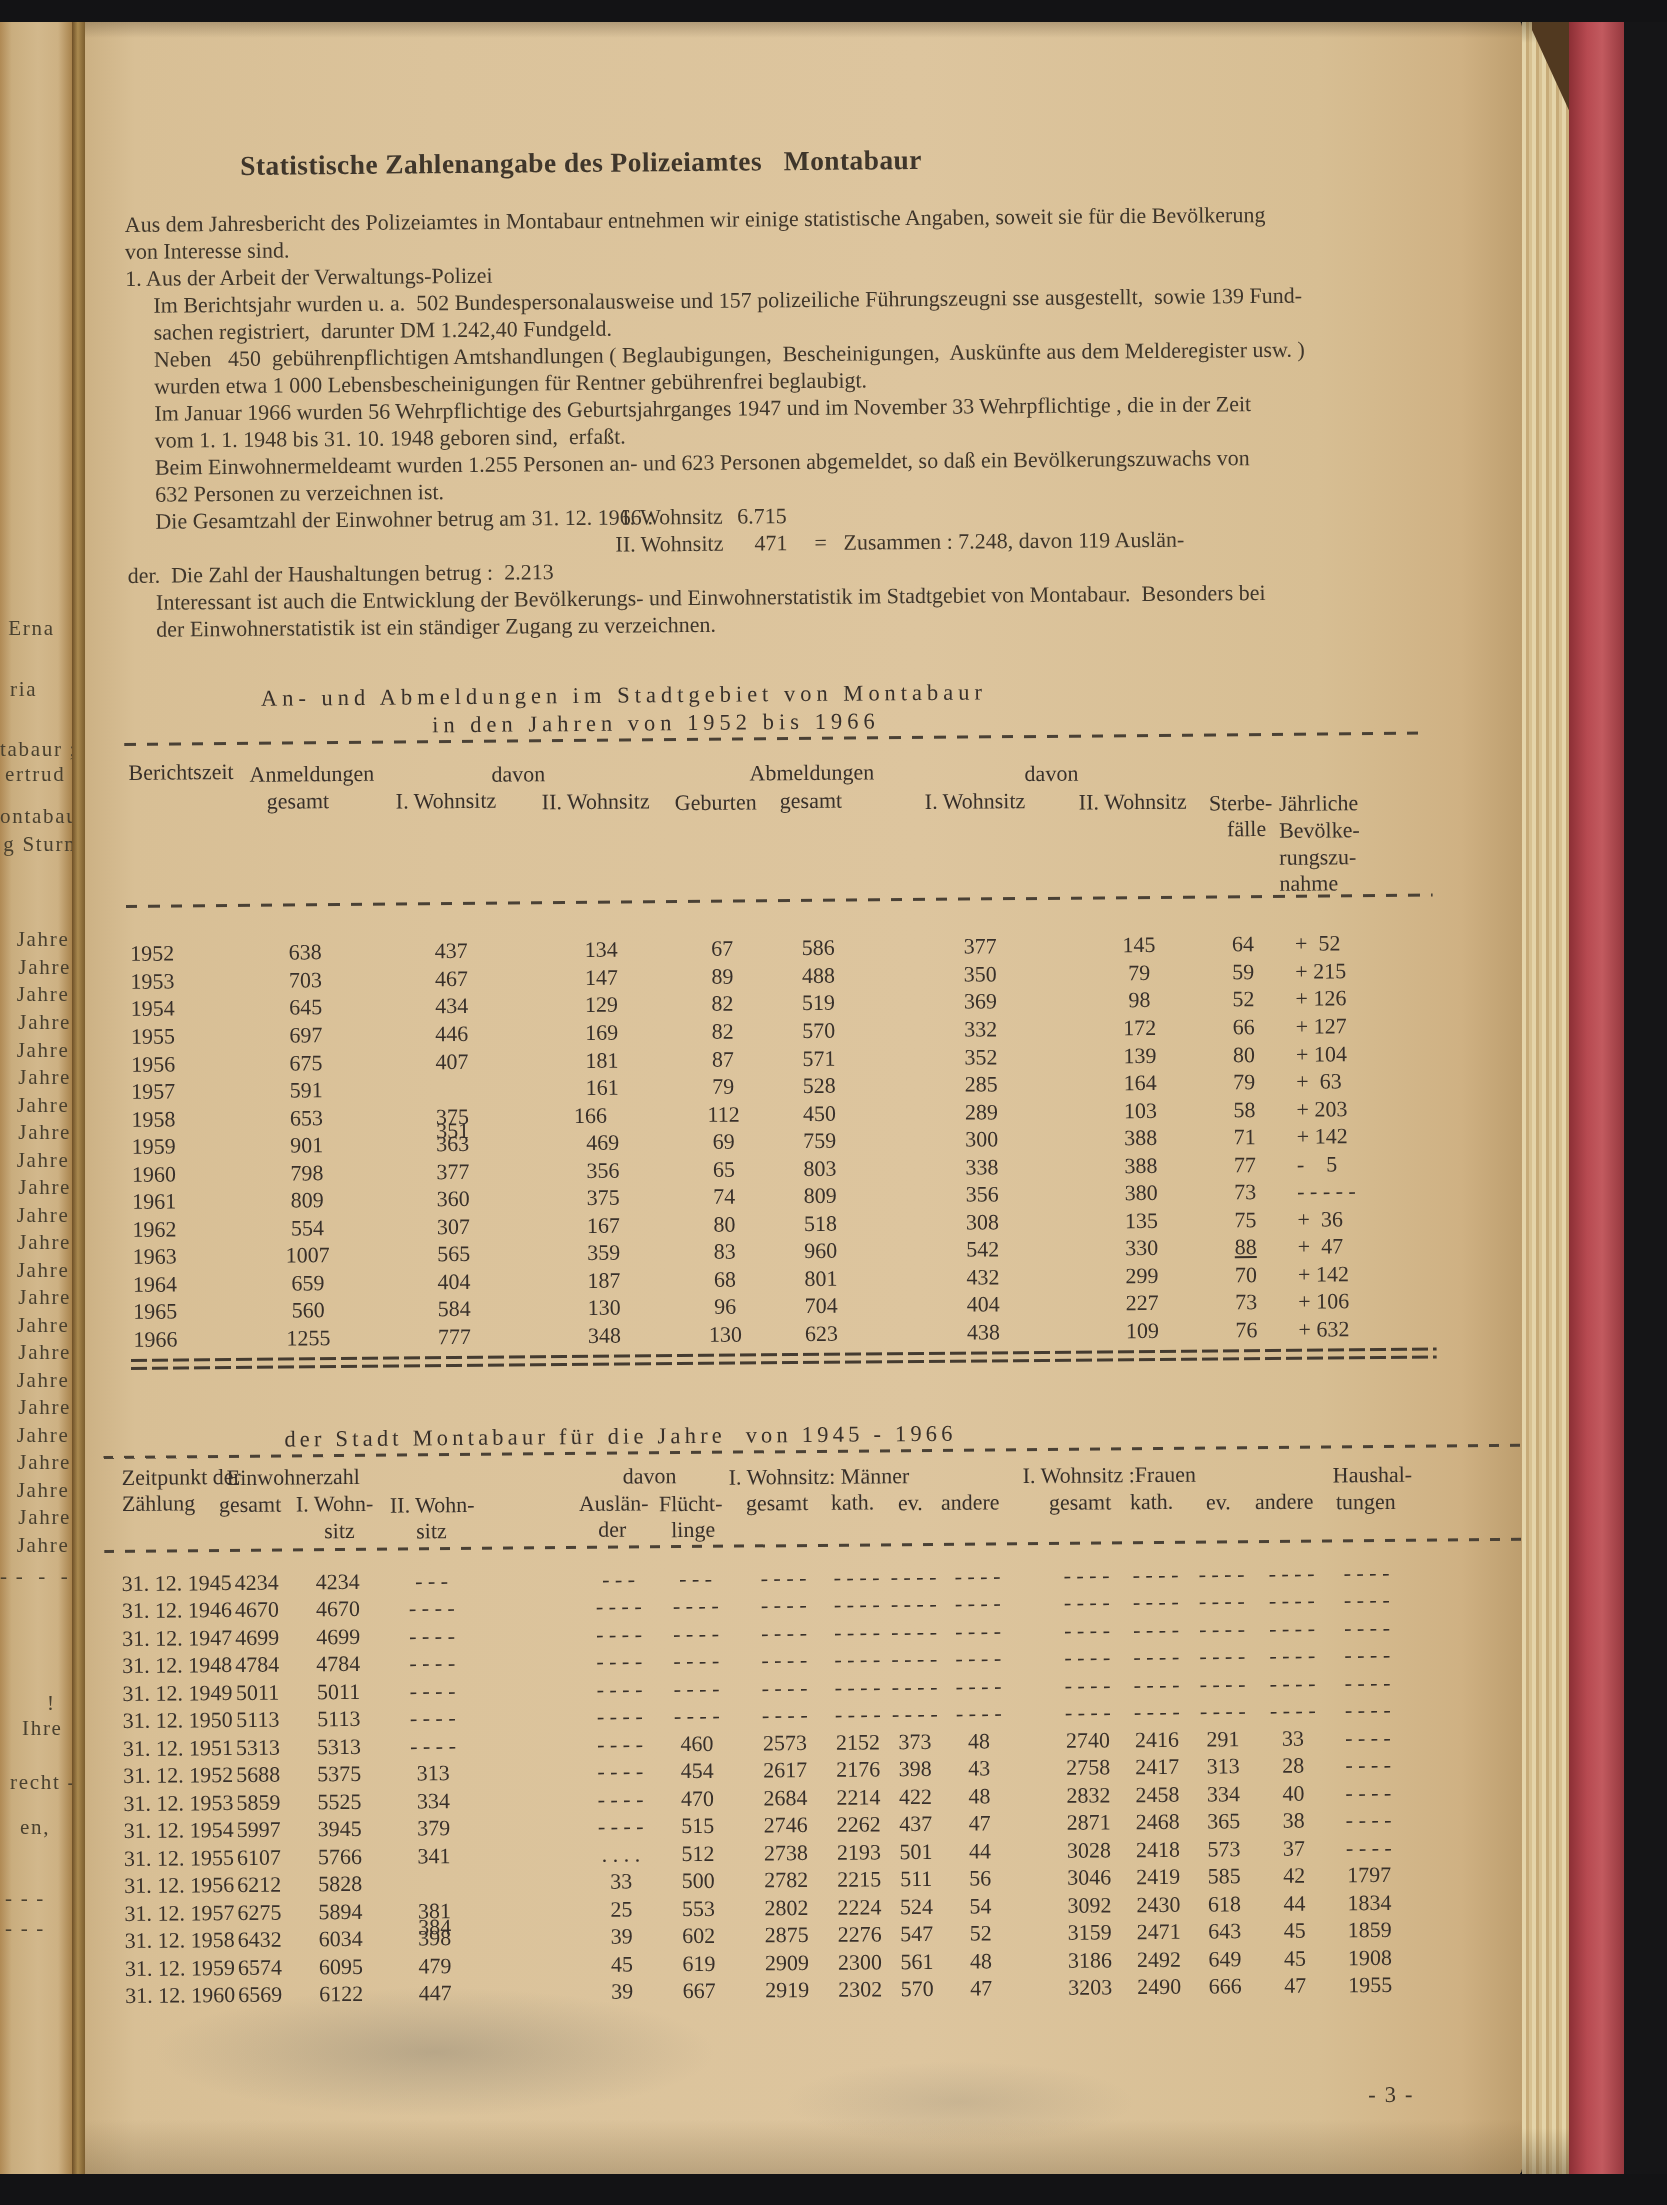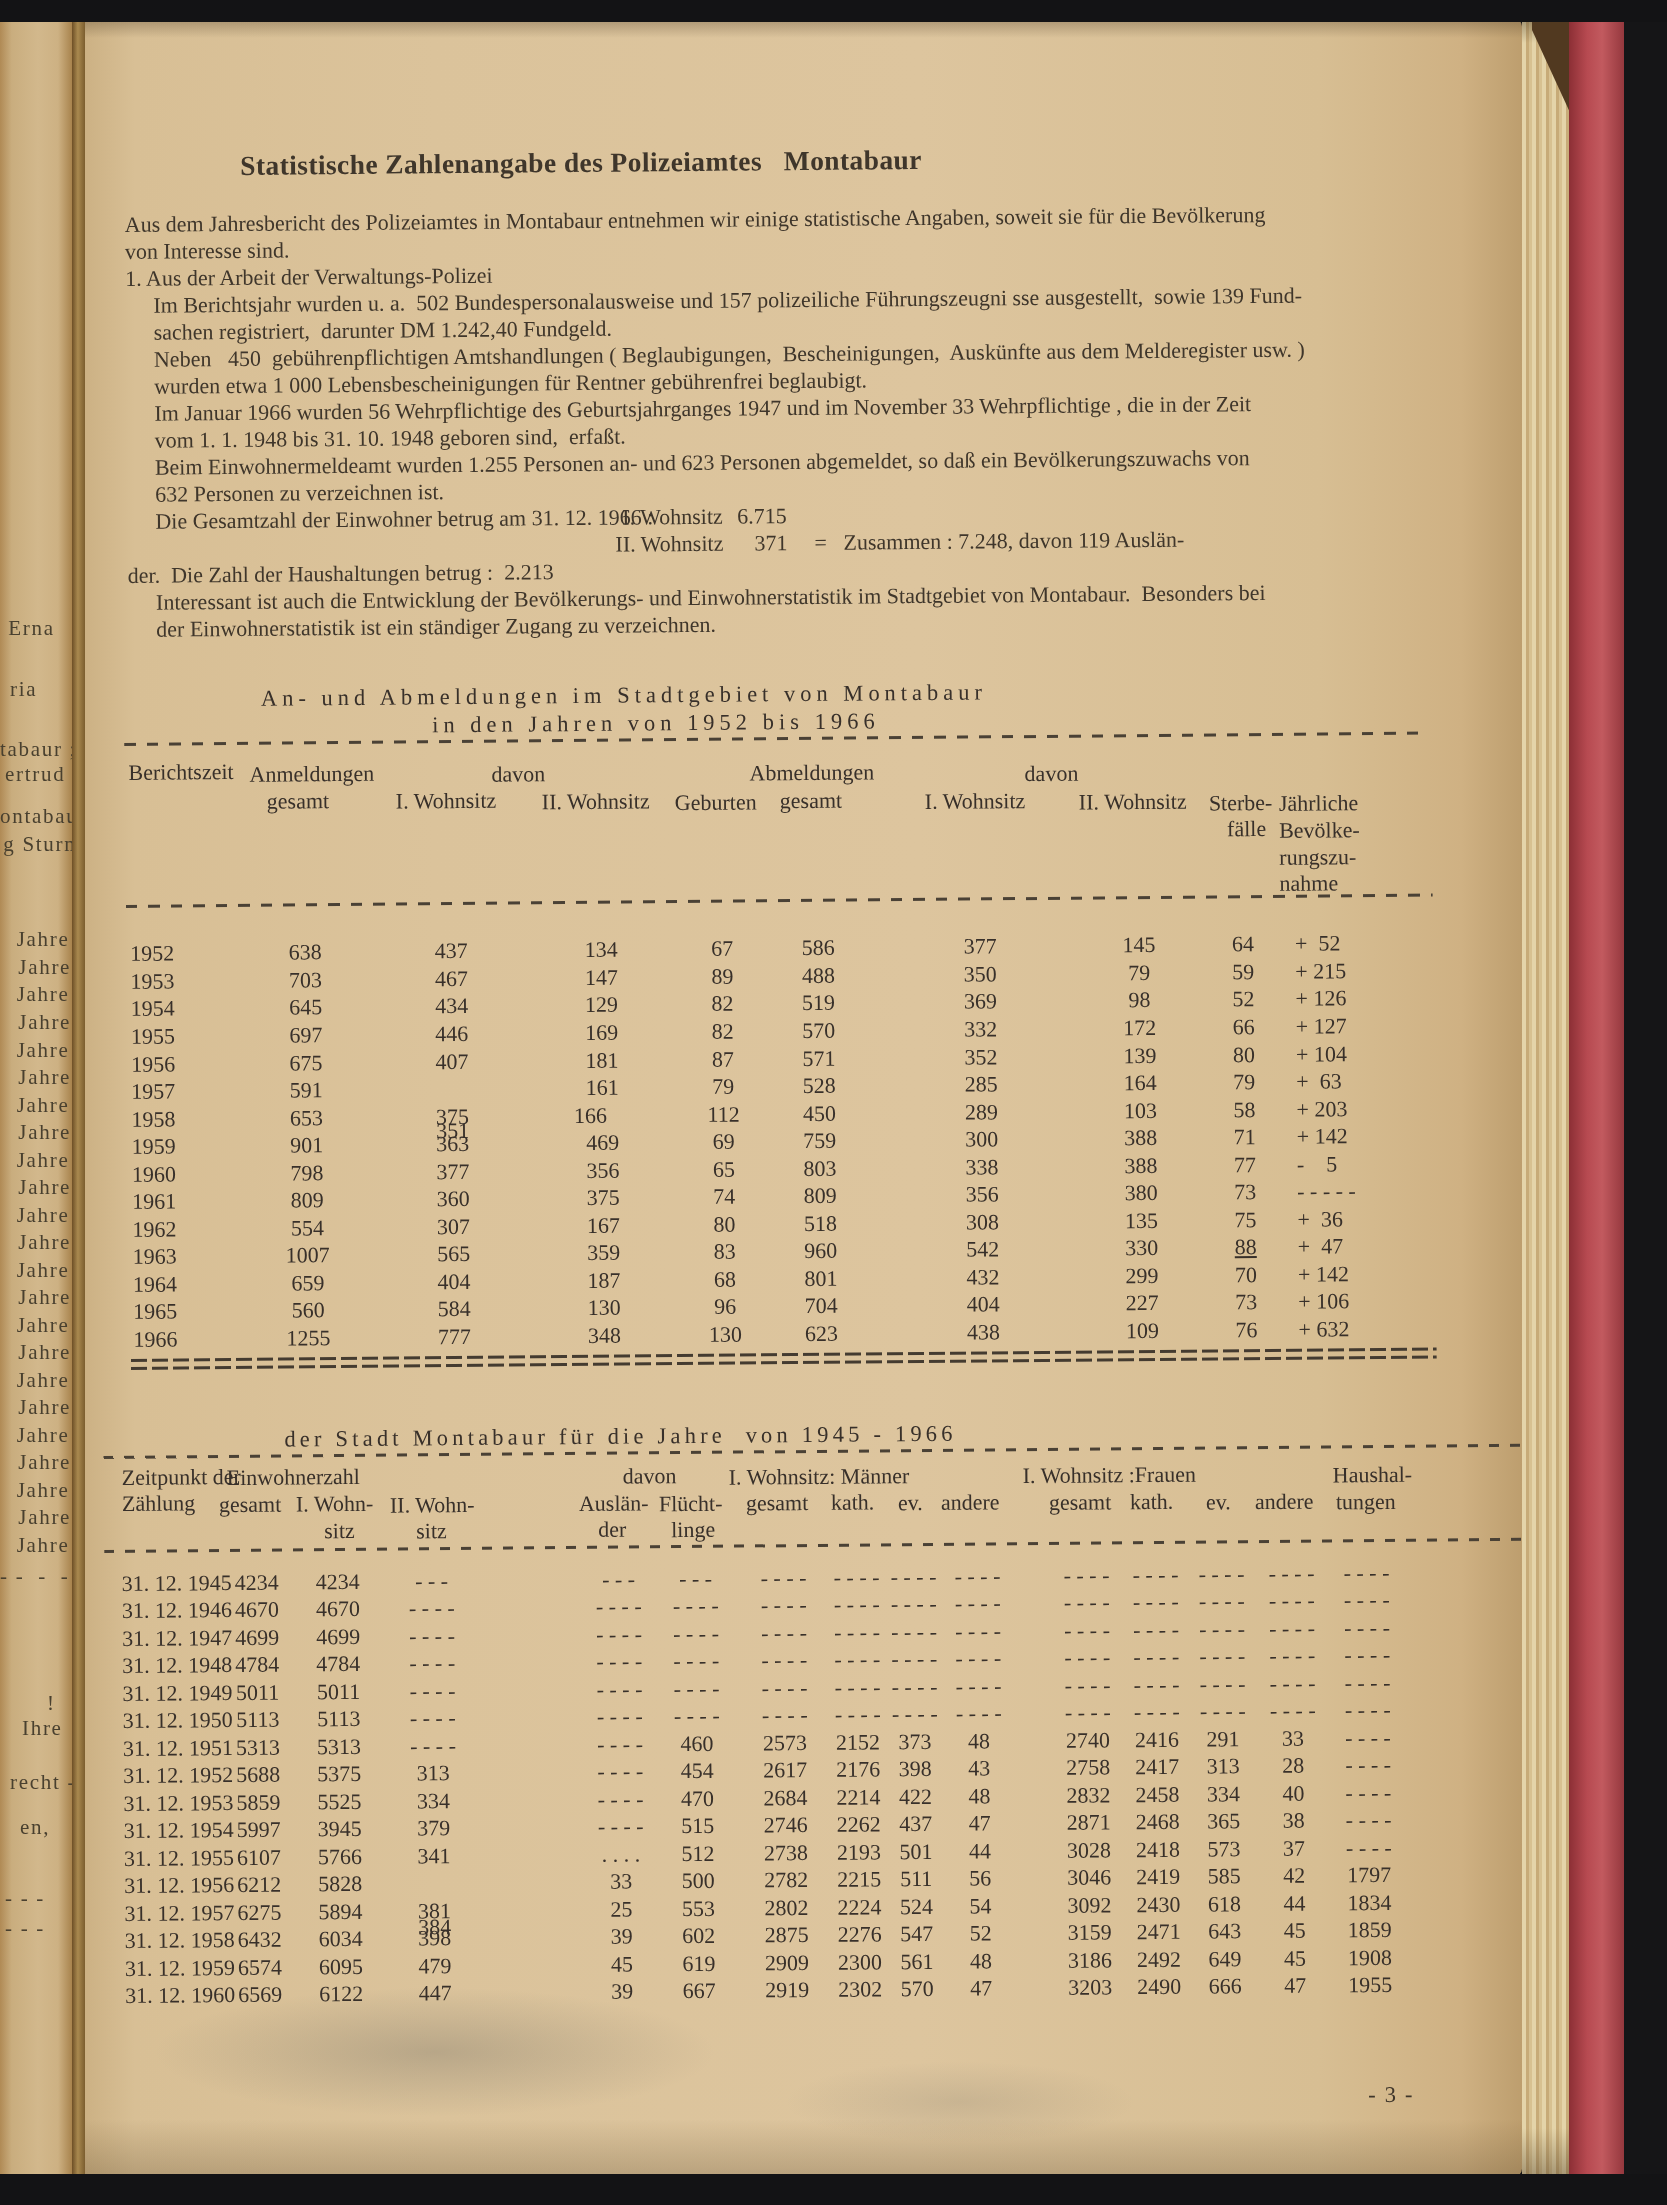--- a/index.html
+++ b/index.html
@@ -101,21 +101,21 @@
           <div class="pline">1. Aus der Arbeit der Verwaltungs-Polizei</div>
           <div class="pline ind">Im Berichtsjahr wurden u. a.  502 Bundespersonalausweise und 157 polizeiliche Führungszeugni sse ausgestellt,  sowie 139 Fund-</div>
           <div class="pline ind">sachen registriert,  darunter DM 1.242,40 Fundgeld.</div>
           <div class="pline ind">Neben   450  gebührenpflichtigen Amtshandlungen ( Beglaubigungen,  Bescheinigungen,  Auskünfte aus dem Melderegister usw. )</div>
           <div class="pline ind">wurden etwa 1 000 Lebensbescheinigungen für Rentner gebührenfrei beglaubigt.</div>
           <div class="pline ind">Im Januar 1966 wurden 56 Wehrpflichtige des Geburtsjahrganges 1947 und im November 33 Wehrpflichtige , die in der Zeit</div>
           <div class="pline ind">vom 1. 1. 1948 bis 31. 10. 1948 geboren sind,  erfaßt.</div>
           <div class="pline ind">Beim Einwohnermeldeamt wurden 1.255 Personen an- und 623 Personen abgemeldet, so daß ein Bevölkerungszuwachs von</div>
           <div class="pline ind">632 Personen zu verzeichnen ist.</div>
           <div class="pline ind"><span class="part" style="left: 28px;">Die Gesamtzahl der Einwohner betrug am 31. 12. 1966 :</span><span class="part" style="left: 495px;">I. Wohnsitz</span><span class="part" style="left: 610px;">6.715</span></div>
-          <div class="pline ind"><span class="part" style="left: 488px;">II. Wohnsitz</span><span class="part" style="left: 627px;">371</span><span class="part" style="left: 687px;">=   Zusammen : 7.248, davon 119 Auslän-</span></div>
+          <div class="pline ind"><span class="part" style="left: 488px;">II. Wohnsitz</span><span class="part" style="left: 627px;">471</span><span class="part" style="left: 687px;">=   Zusammen : 7.248, davon 119 Auslän-</span></div>
           <div class="pline">der.  Die Zahl der Haushaltungen betrug :  2.213</div>
           <div class="pline ind">Interessant ist auch die Entwicklung der Bevölkerungs- und Einwohnerstatistik im Stadtgebiet von Montabaur.  Besonders bei</div>
           <div class="pline ind">der Einwohnerstatistik ist ein ständiger Zugang zu verzeichnen.</div>
         </div>
 
       <div class="tbl" id="t1" style="top:663px;height:692px;">
         <div class="ttl" style="left:179px;top:0;">An- und Abmeldungen im Stadtgebiet von Montabaur</div>
         <div class="ttl" style="left:350px;top:27.5px;">in den Jahren von 1952 bis 1966</div>
         <div class="rule" style="left:42px;top:56px;width:1302px;"></div>
         <div id="t1h">

